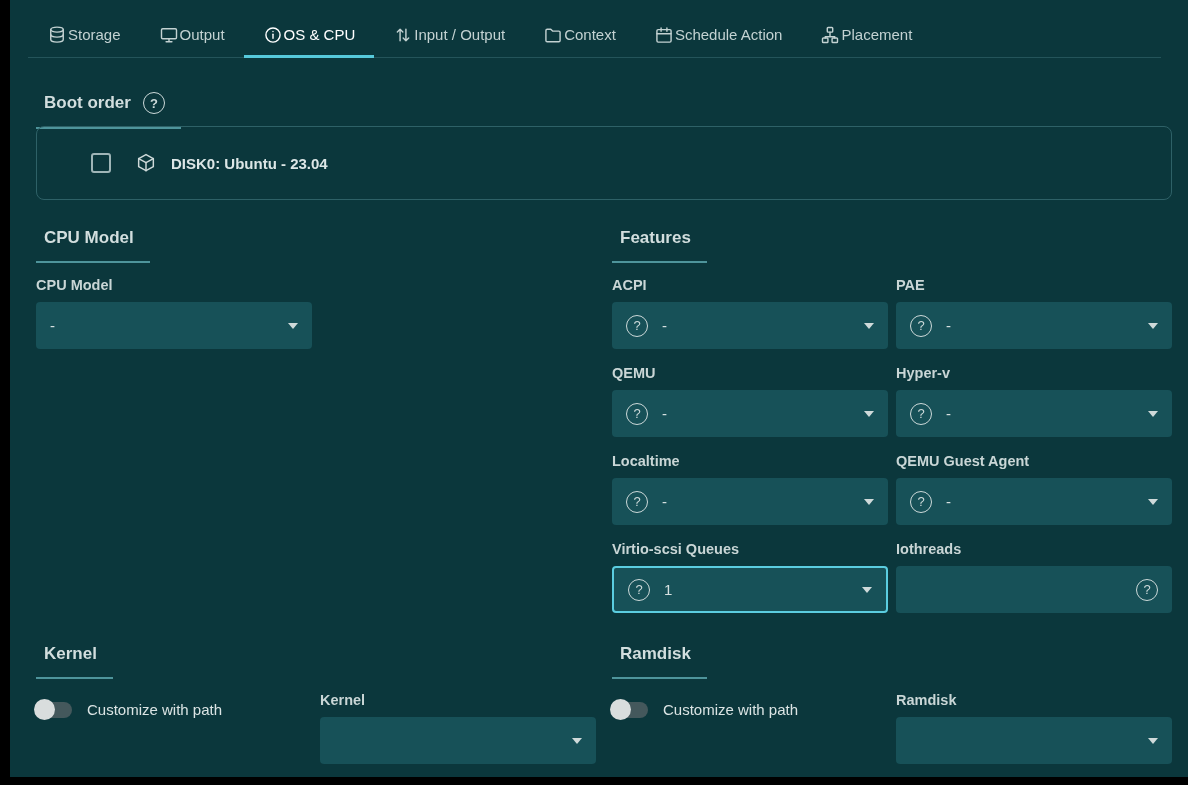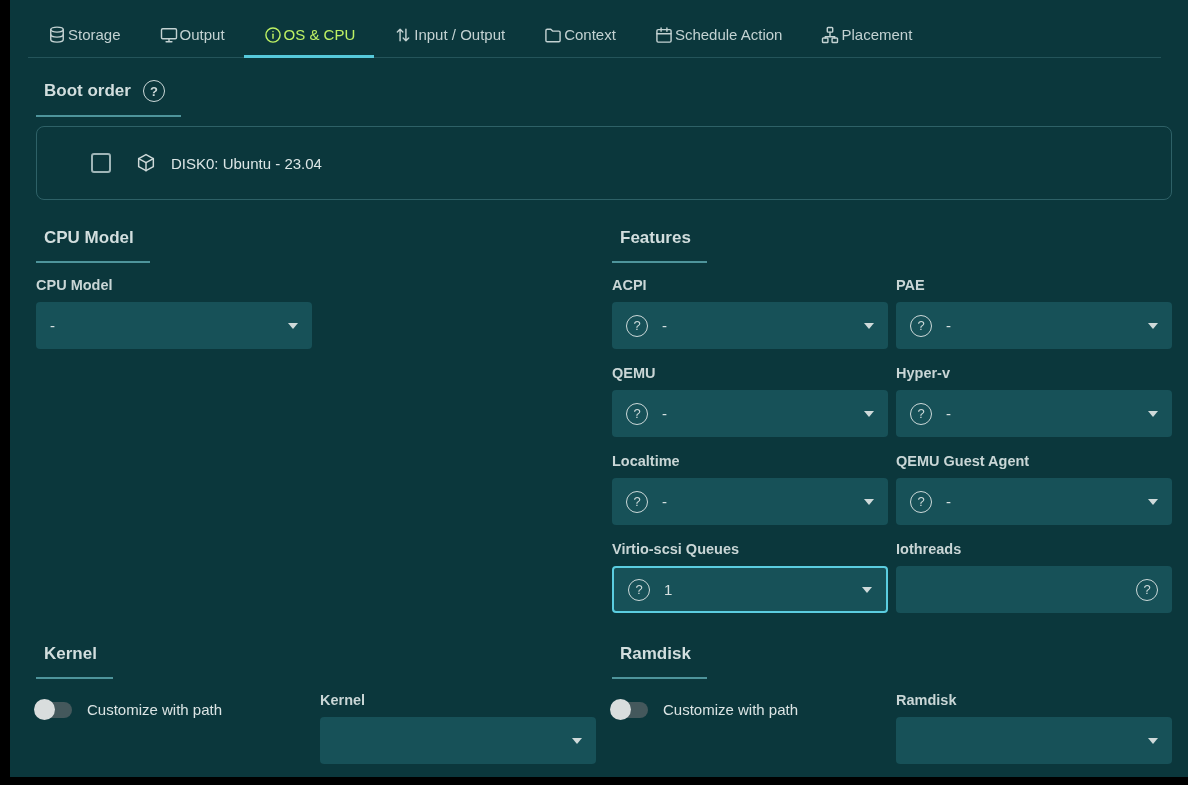--- a/index.html
+++ b/index.html
@@ -21,21 +21,21 @@
     display: flex; align-items: stretch;
     border-bottom: 1px solid #24545a;
   }
   .tab {
     position: relative;
     display: flex; align-items: center; gap: 1px;
     padding: 0 19px;
     font-size: 15px; color: #c3d2d2;
     cursor: pointer; white-space: nowrap;
   }
-  .tab.active { color: #bef264; }
+  .tab.active { color: #ffffff; }
   .tab.active::after {
     content: ""; position: absolute; left: 0; right: 0; bottom: -1px;
     height: 3px; background: #56c9db;
   }
   .svg-icon { flex: 0 0 auto; display: block; }
 
   
   .section-title {
     position: absolute;
     display: inline-flex; align-items: center; gap: 12px;
@@ -47,21 +47,21 @@
     width: 22px; height: 22px; border-radius: 50%;
     border: 1.5px solid #ccd9d9; color: #ccd9d9;
     display: inline-flex; align-items: center; justify-content: center;
     font-size: 13px; line-height: 1; flex: 0 0 auto;
   }
 
   
   .boot-box {
     position: absolute; left: 36px; top: 126px; width: 1136px; height: 74px;
     border: 1px solid #2e6167; border-radius: 8px;
-    display: flex; align-items: center; padding-left: 54px;
+    display: flex; align-items: center; padding-left: 54px; font-weight: bold;
   }
   .checkbox {
     width: 20px; height: 20px; border: 2px solid #9fb5b7; border-radius: 3px;
     background: transparent; flex: 0 0 auto;
   }
   .boot-item-icon { margin-left: 24px; color: #cfdada; }
   .boot-item-label { margin-left: 14px; font-size: 15px; color: #dce6e6; }
 
   
   .field-label {
@@ -178,21 +178,21 @@
         <rect x="3" y="15.5" width="6.5" height="5.5" rx="1"></rect>
         <rect x="14.5" y="15.5" width="6.5" height="5.5" rx="1"></rect>
         <path d="M12 8.5V12M6.25 15.5V14h11.5v1.5M12 12v2"></path>
       </svg>
     </span>
     <span>Placement</span>
   </div>
 
 </nav>
 
-<h2 class="section-title" style="left:36px; top:80px;">
+<h2 class="section-title" style="left:36px; top:92px;">
   <span>Boot order</span>
   <span class="help-badge">?</span>
 </h2>
 
 <div class="boot-box">
   <span class="checkbox"></span>
   <span class="boot-item-icon">
     <svg class="svg-icon" width="22" height="22" viewBox="0 0 24 24" fill="none" stroke="currentColor" stroke-width="1.6" stroke-linecap="round" stroke-linejoin="round">
       <path d="M12 2.8l8 4.4v8.8l-8 4.4-8-4.4V7.2z"></path>
       <path d="M4 7.2l8 4.4 8-4.4"></path>

